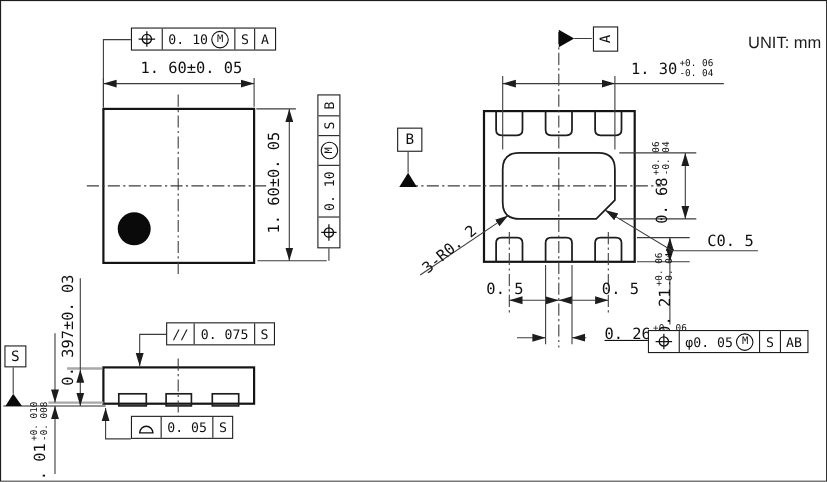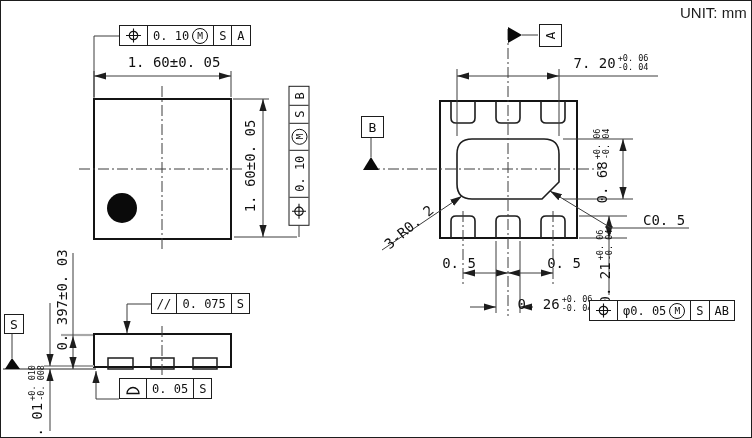--- a/index.html
+++ b/index.html
@@ -16,21 +16,21 @@
   .fcf{position:absolute;display:inline-flex;align-items:stretch;border:1.6px solid #1d1d1d;
        background:#fff;font:12px "DejaVu Sans Mono",monospace;color:#101010;}
   .fcf .cell{display:flex;align-items:center;justify-content:center;
              padding:0 5px;height:19px;border-left:1.6px solid #1d1d1d;}
   .fcf .cell:first-child{border-left:none;}
   .fcf.vert{transform:translate(-50%,-50%) rotate(-90deg);}
   .mcirc{display:inline-flex;align-items:center;justify-content:center;width:14px;height:14px;
          border:1.2px solid #101010;border-radius:50%;font-size:9.5px;margin-left:3px;flex:none;}
   .dbox{position:absolute;display:flex;align-items:center;justify-content:center;
         border:1.6px solid #1d1d1d;background:#fff;font:13px "DejaVu Sans Mono",monospace;color:#101010;}
-  .unit{font-family:"Liberation Sans",sans-serif;font-size:15px;color:#1c1c1c;}
+  .unit{font-family:"Liberation Sans",sans-serif;font-size:15px;color:#1c1c1c;margin-top:27px;}
 </style>
 </head>
 <body>
 
 <div id="stage">
 
 <svg id="lines" width="750" height="436" viewBox="0 0 750 436">
   <defs>
     <marker id="aE" markerUnits="userSpaceOnUse" markerWidth="13" markerHeight="10" refX="12" refY="5" orient="auto">
       <path d="M0,1.4 L12,5 L0,8.6 Z" fill="#1d1d1d"></path>
@@ -157,21 +157,21 @@
   <span class="cell">S</span>
   <span class="cell">B</span>
 </div>
 
 <div class="dbox" style="left:538px;top:23px;width:21px;height:21px;">
   <span style="transform:rotate(-90deg);">A</span>
 </div>
 <div class="dbox" style="left:360px;top:115px;width:21px;height:20px;">B</div>
 
 <div class="abs dim ctr dimflex" style="left:610px;top:62px;">
-  <span>7. 20</span>
+  <span>1. 30</span>
   <span class="stk">
     <span>+0. 06</span>
     <span>-0. 04</span>
   </span>
 </div>
 
 <div class="abs dim rot dimflex" style="left:601px;top:165px;">
   <span>0. 68</span>
   <span class="stk">
     <span>+0. 06</span>
@@ -183,21 +183,21 @@
   <span>0. 21</span>
   <span class="stk">
     <span>+0. 06</span>
     <span>-0. 04</span>
   </span>
 </div>
 
 <div class="abs dim ctr" style="left:458px;top:262px;">0. 5</div>
 <div class="abs dim ctr" style="left:563px;top:262px;">0. 5</div>
 
-<div class="abs dim ctr dimflex" style="left:554px;top:303px;">
+<div class="abs dim ctr dimflex" style="left:586px;top:303px;text-decoration:underline;">
   <span>0. 26</span>
   <span class="stk">
     <span>+0. 06</span>
     <span>-0. 04</span>
   </span>
 </div>
 
 <div class="fcf" style="left:588px;top:299px;text-align:center;">
   <span class="cell">
     <svg width="17" height="15" viewBox="0 0 17 15">

